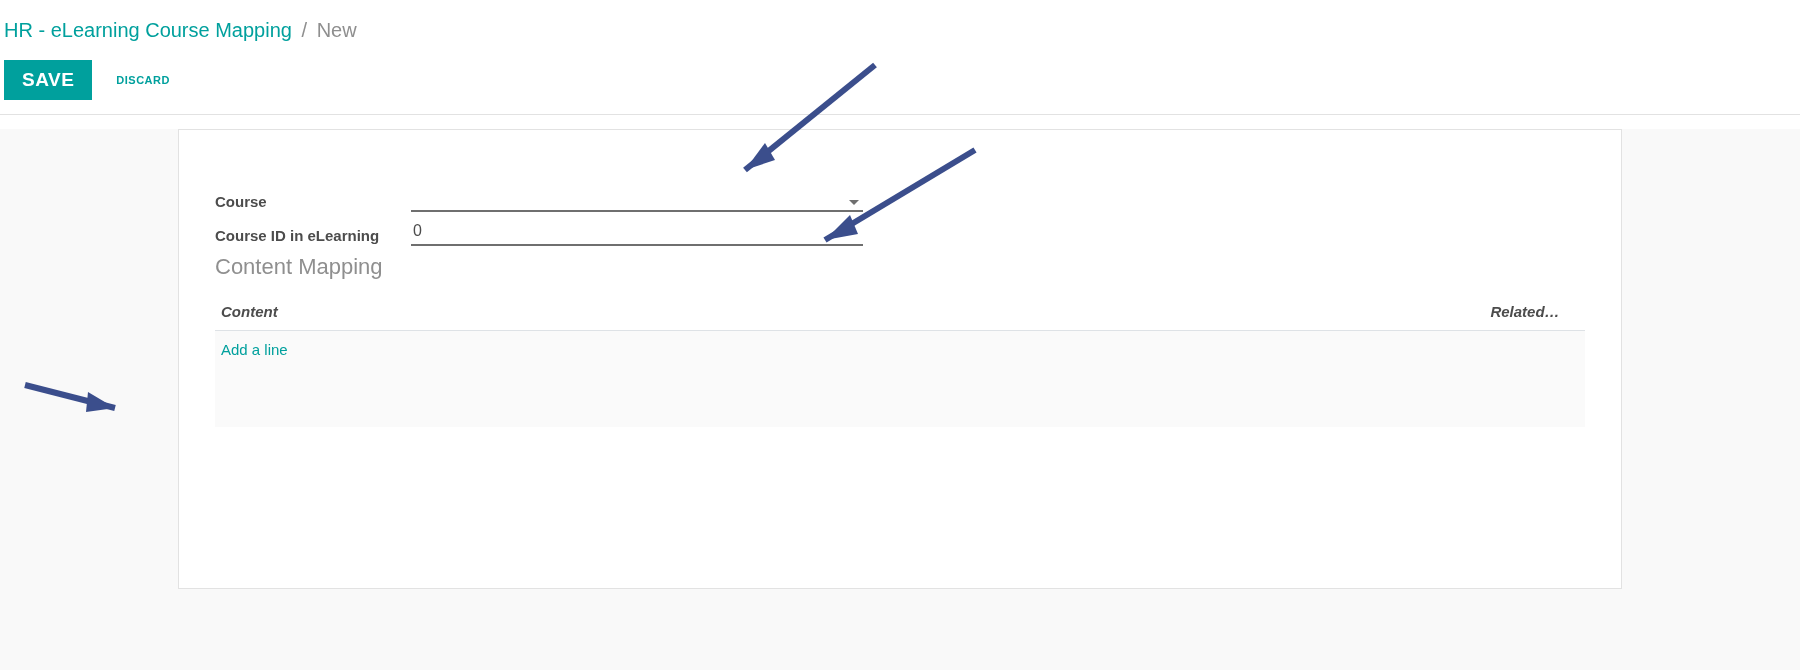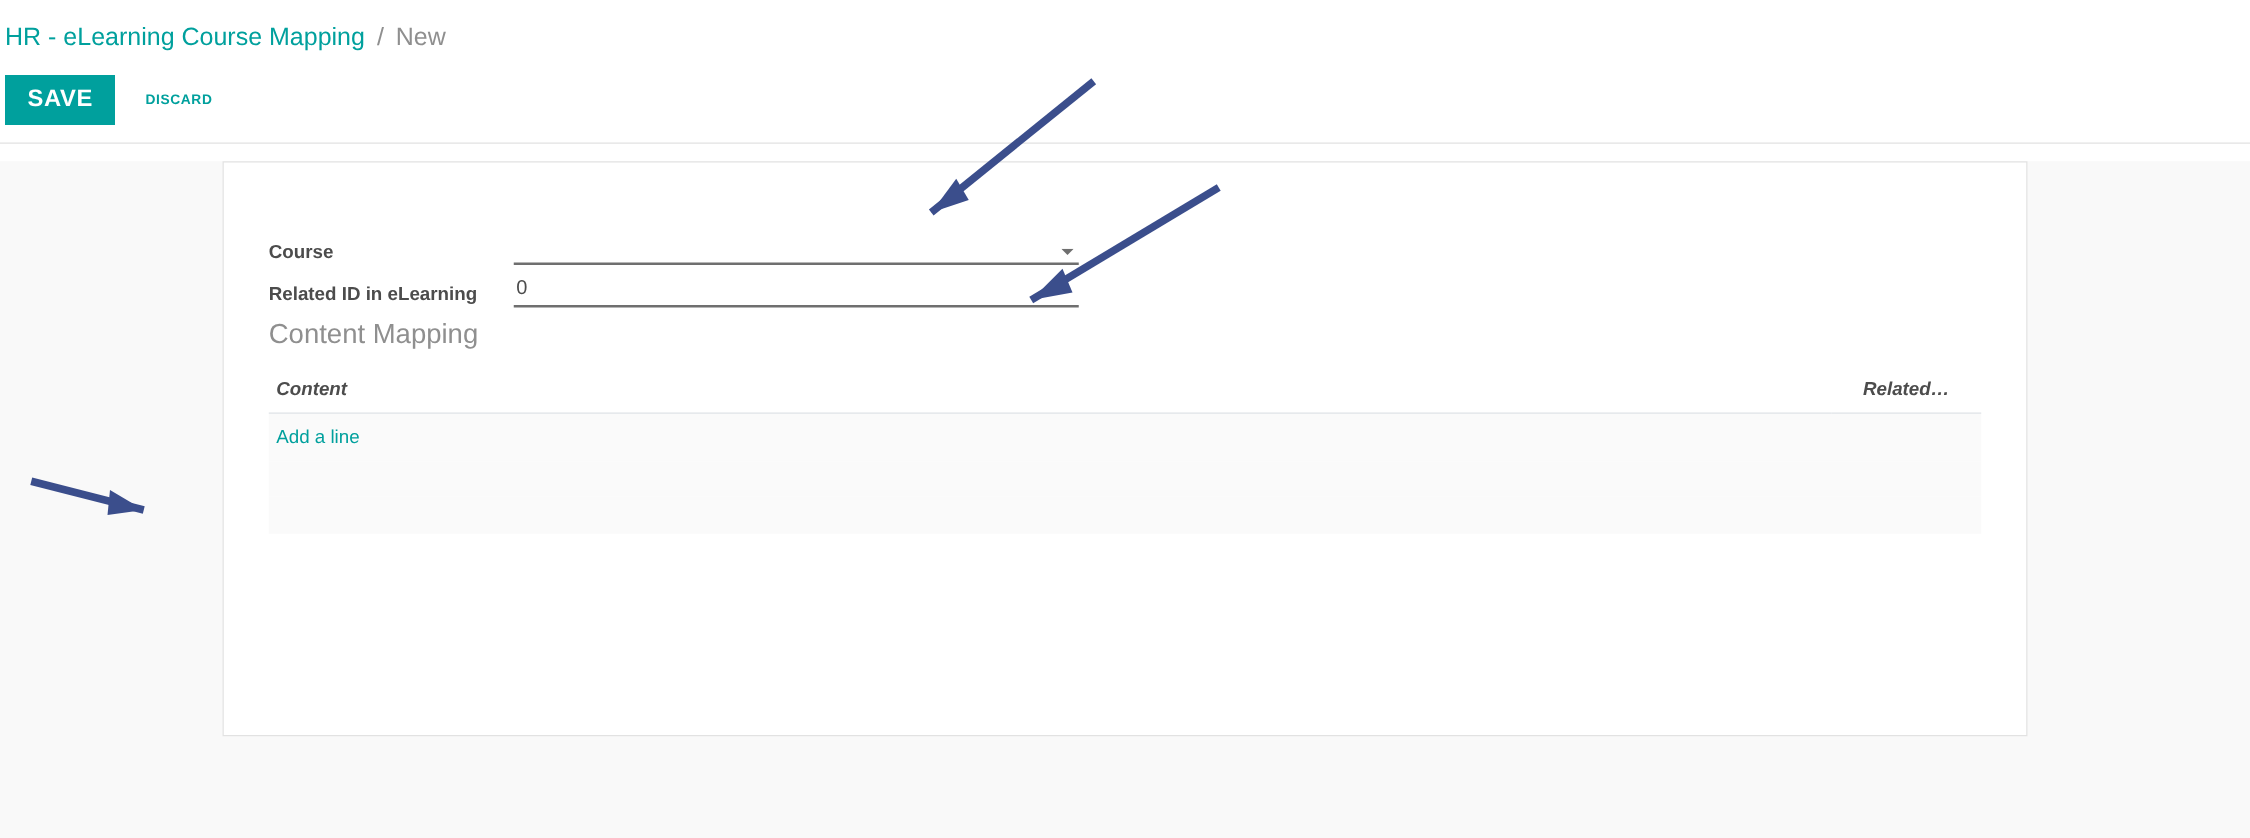--- a/index.html
+++ b/index.html
@@ -151,21 +151,21 @@
         <input class="underline-input" type="text" value="" style="">
         <span class="dd-caret">
           <svg width="10" height="6" viewBox="0 0 10 6">
               <path d="M0 0 L5 5 L10 0 Z" fill="#6f6f6f"></path>
             </svg>
         </span>
       </div>
     </div>
 
     <div class="form-row">
-      <div class="form-label">Related ID in eLearning</div>
+      <div class="form-label">Course ID in eLearning</div>
       <div class="form-input-wrap">
         <input class="underline-input" type="text" value="0" style="">
       </div>
     </div>
 
     <div class="section-title">Content Mapping</div>
 
     <table class="table">
       <thead>
         <tr>

